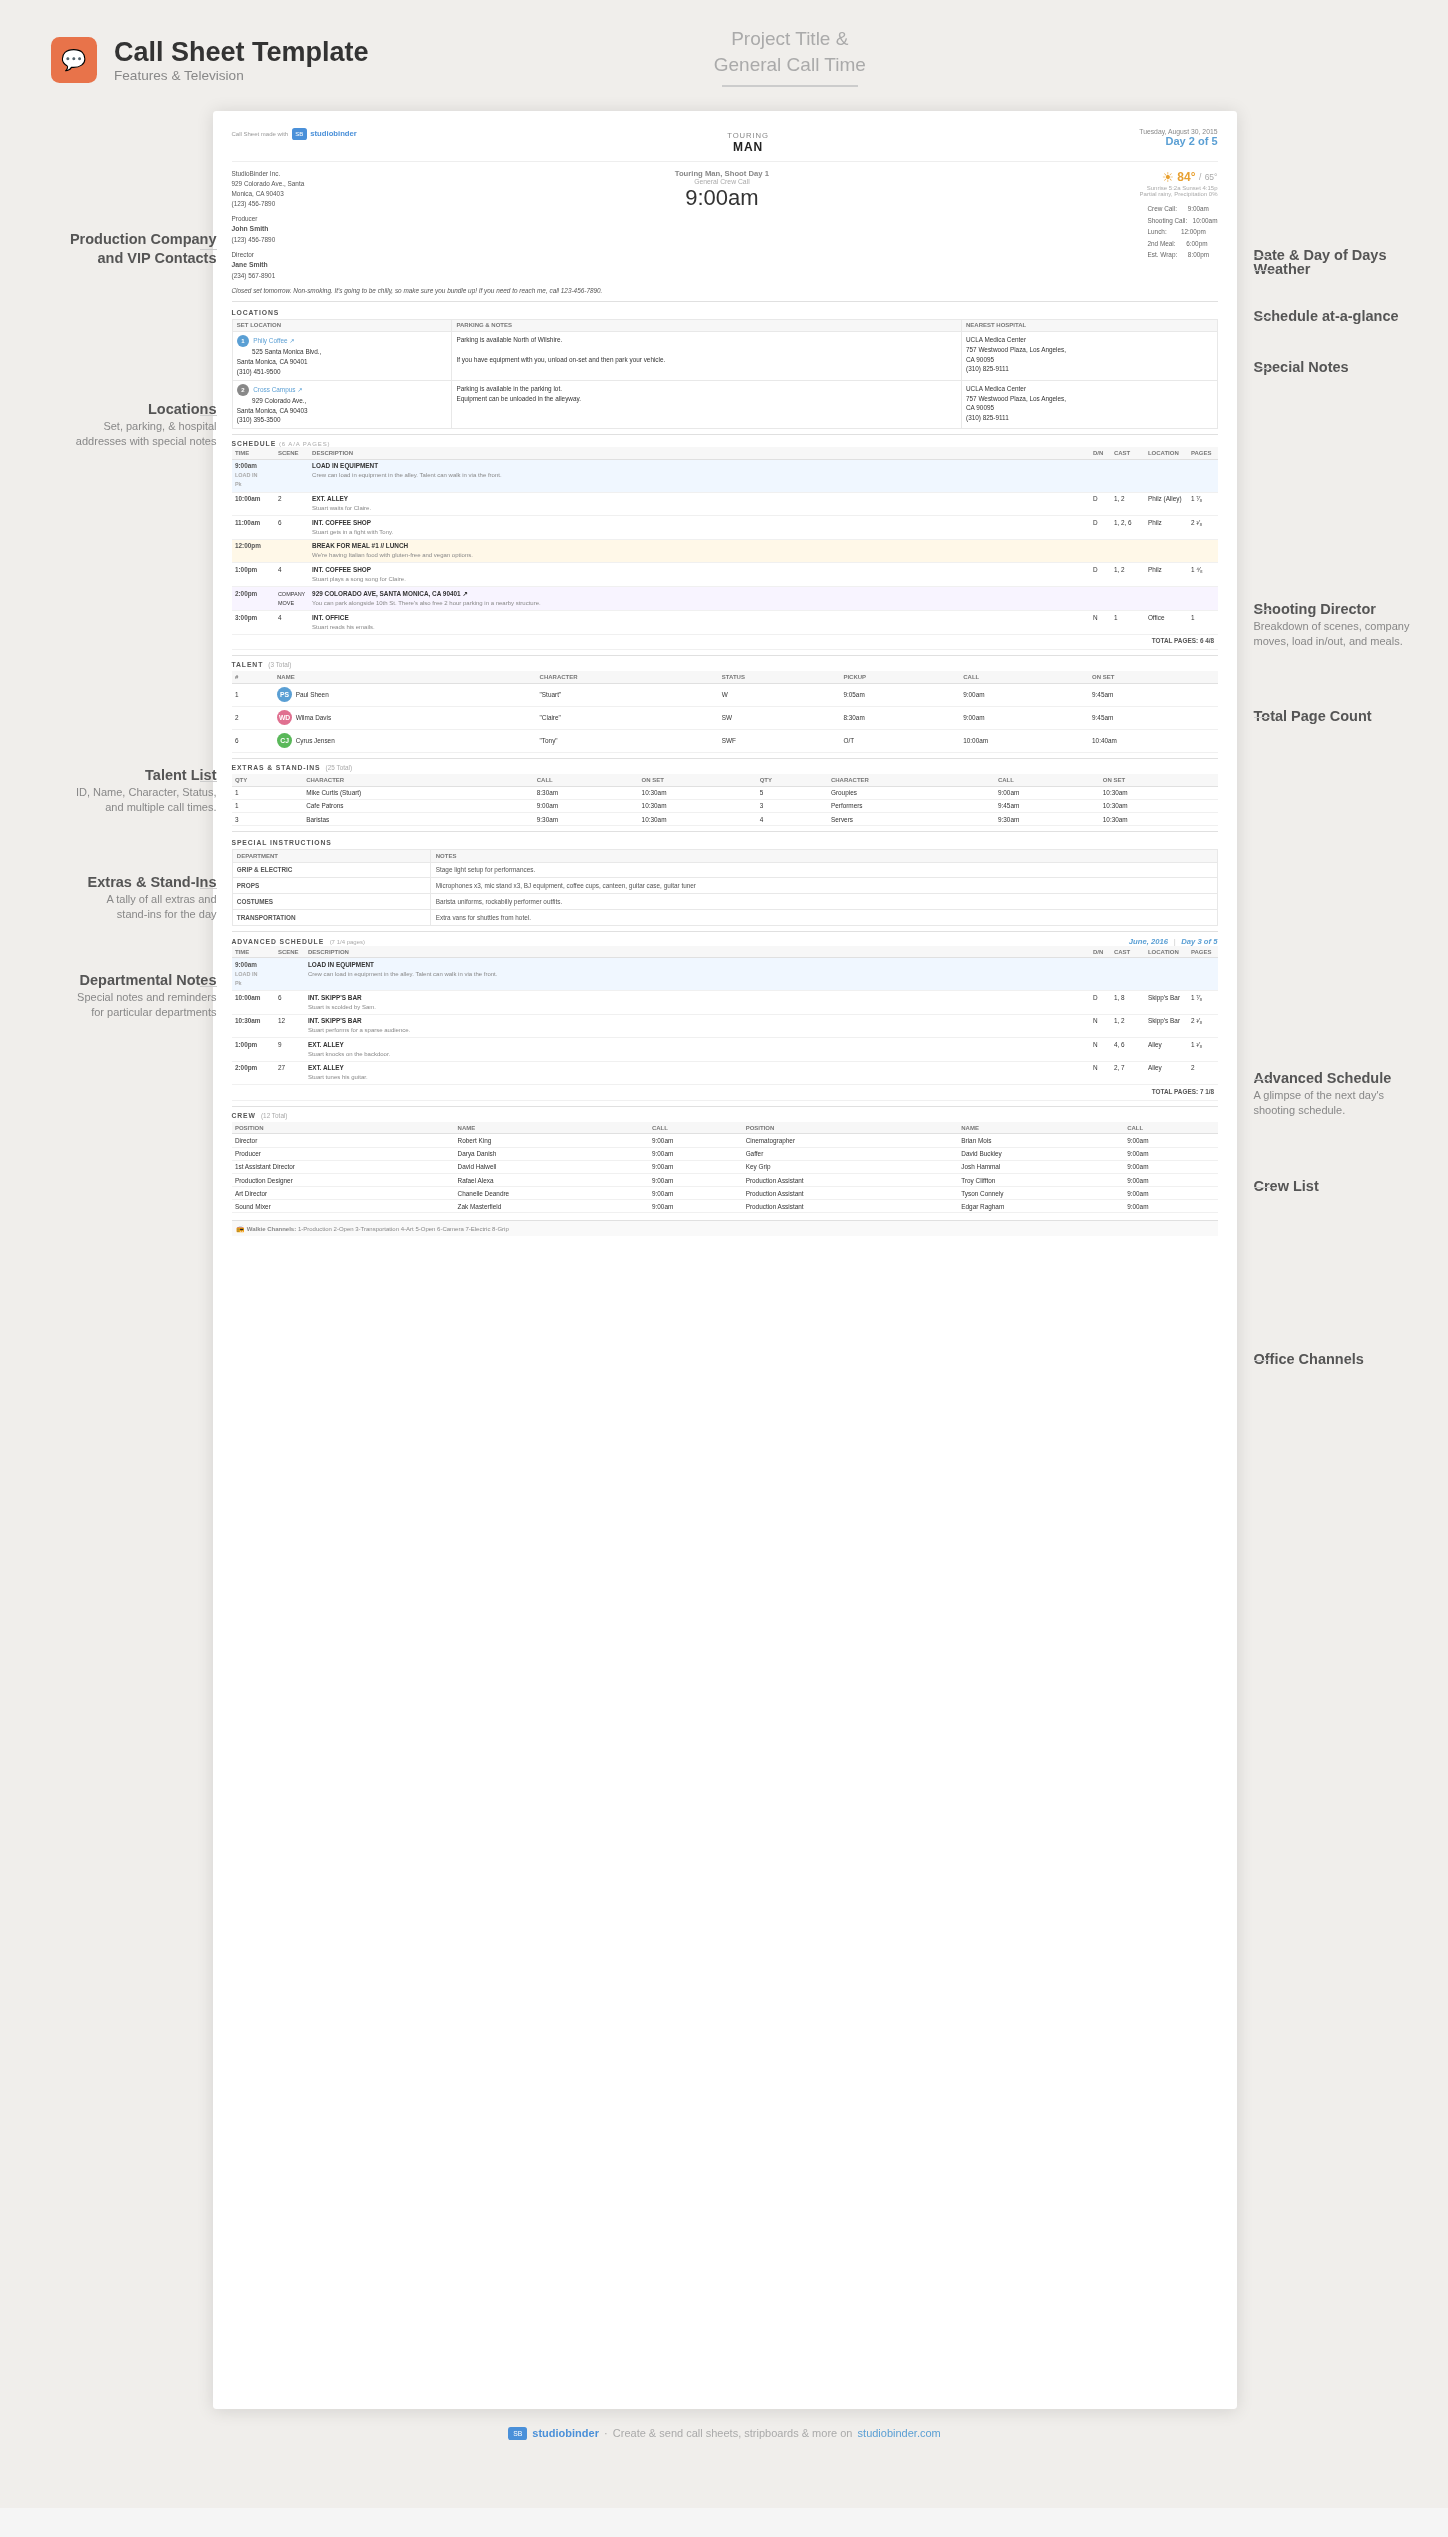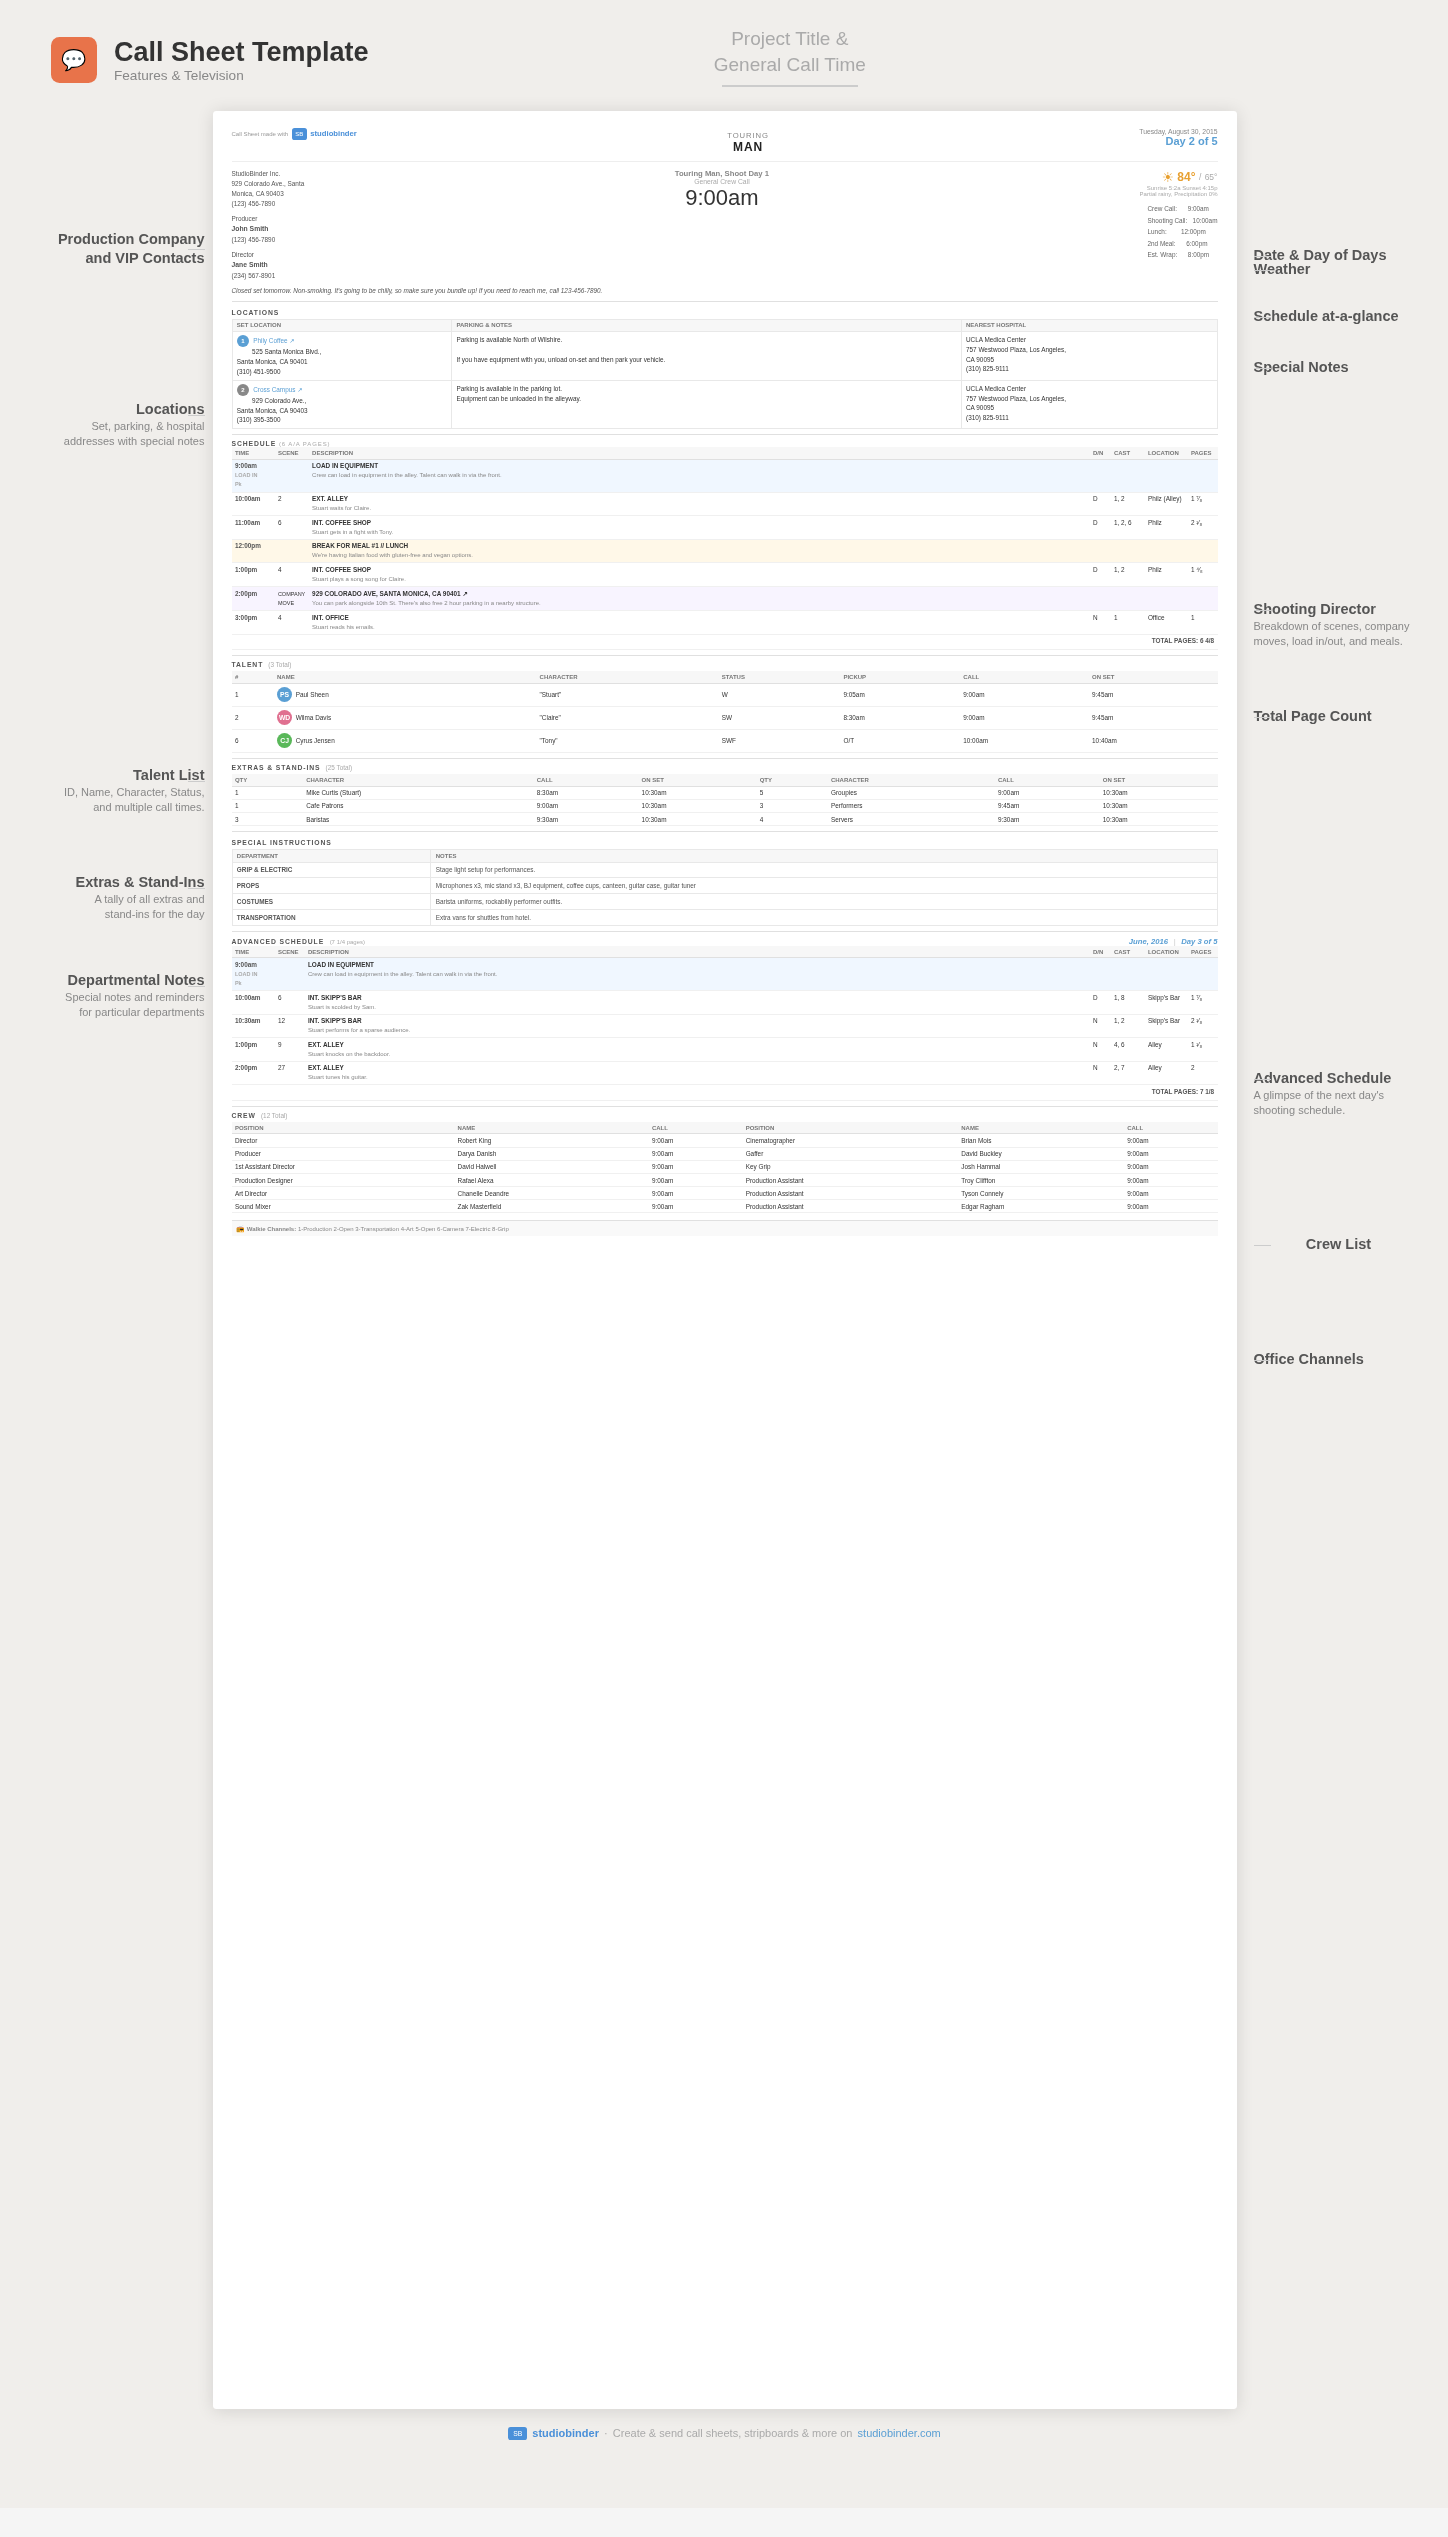--- a/index.html
+++ b/index.html
@@ -76,21 +76,21 @@
     }
 
     
     .left-annotations {
       width: 187px;
       flex-shrink: 0;
       position: relative;
     }
     .annotation {
       position: absolute;
-      left: 0;
+      left: 12px;
       text-align: right;
       width: 179px;
     }
     .annotation h3 {
       font-size: 14.5px;
       font-weight: 600;
       color: #555;
       line-height: 1.3;
     }
     .annotation p {
@@ -1123,21 +1123,21 @@
         <div class="right-ann-line" style="top: 10.2px;"></div>
         <h3>Total Page Count</h3>
       </div>
 
       <div class="right-annotation" style="top: 958px;">
         <div class="right-ann-line" style="top: 10.2px;"></div>
         <h3>Advanced Schedule</h3>
         <p>A glimpse of the next day's<br>shooting schedule.</p>
       </div>
 
-      <div class="right-annotation" style="top: 1124px; text-align: center;">
+      <div class="right-annotation" style="top: 1066px;">
         <div class="right-ann-line" style="top: 10.2px;"></div>
         <h3>Crew List</h3>
       </div>
 
       <div class="right-annotation" style="top: 1239px;">
         <div class="right-ann-line" style="top: 10.2px;"></div>
         <h3>Office Channels</h3>
       </div>
 
     </div>

